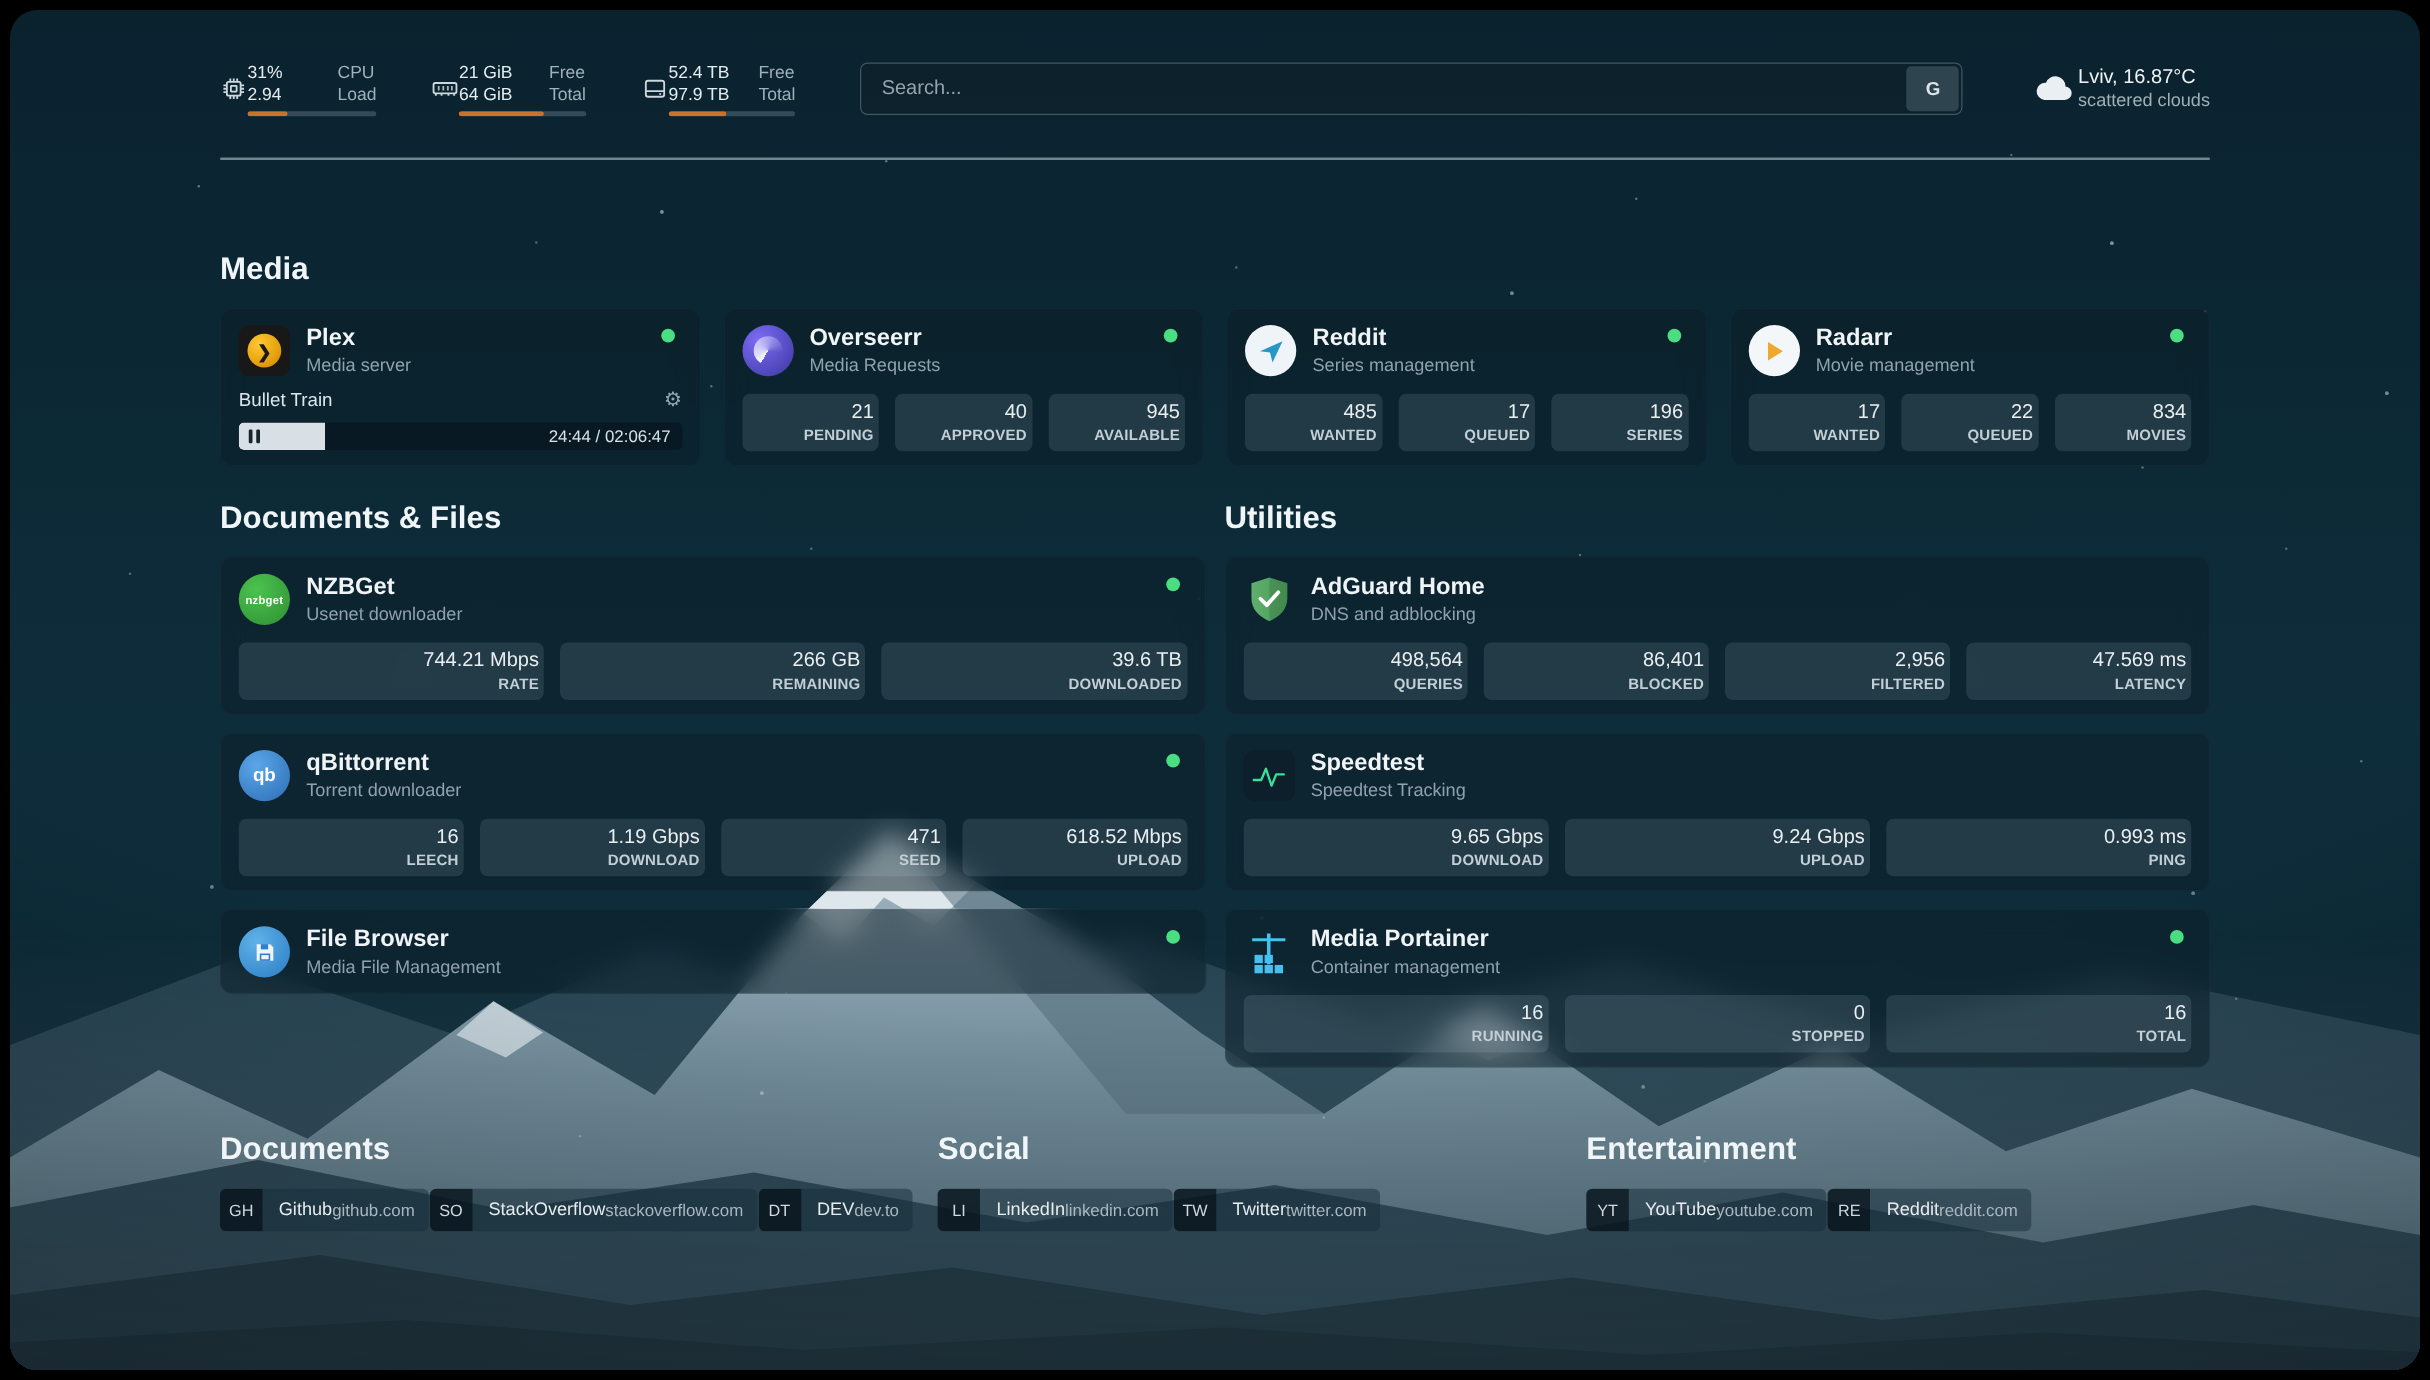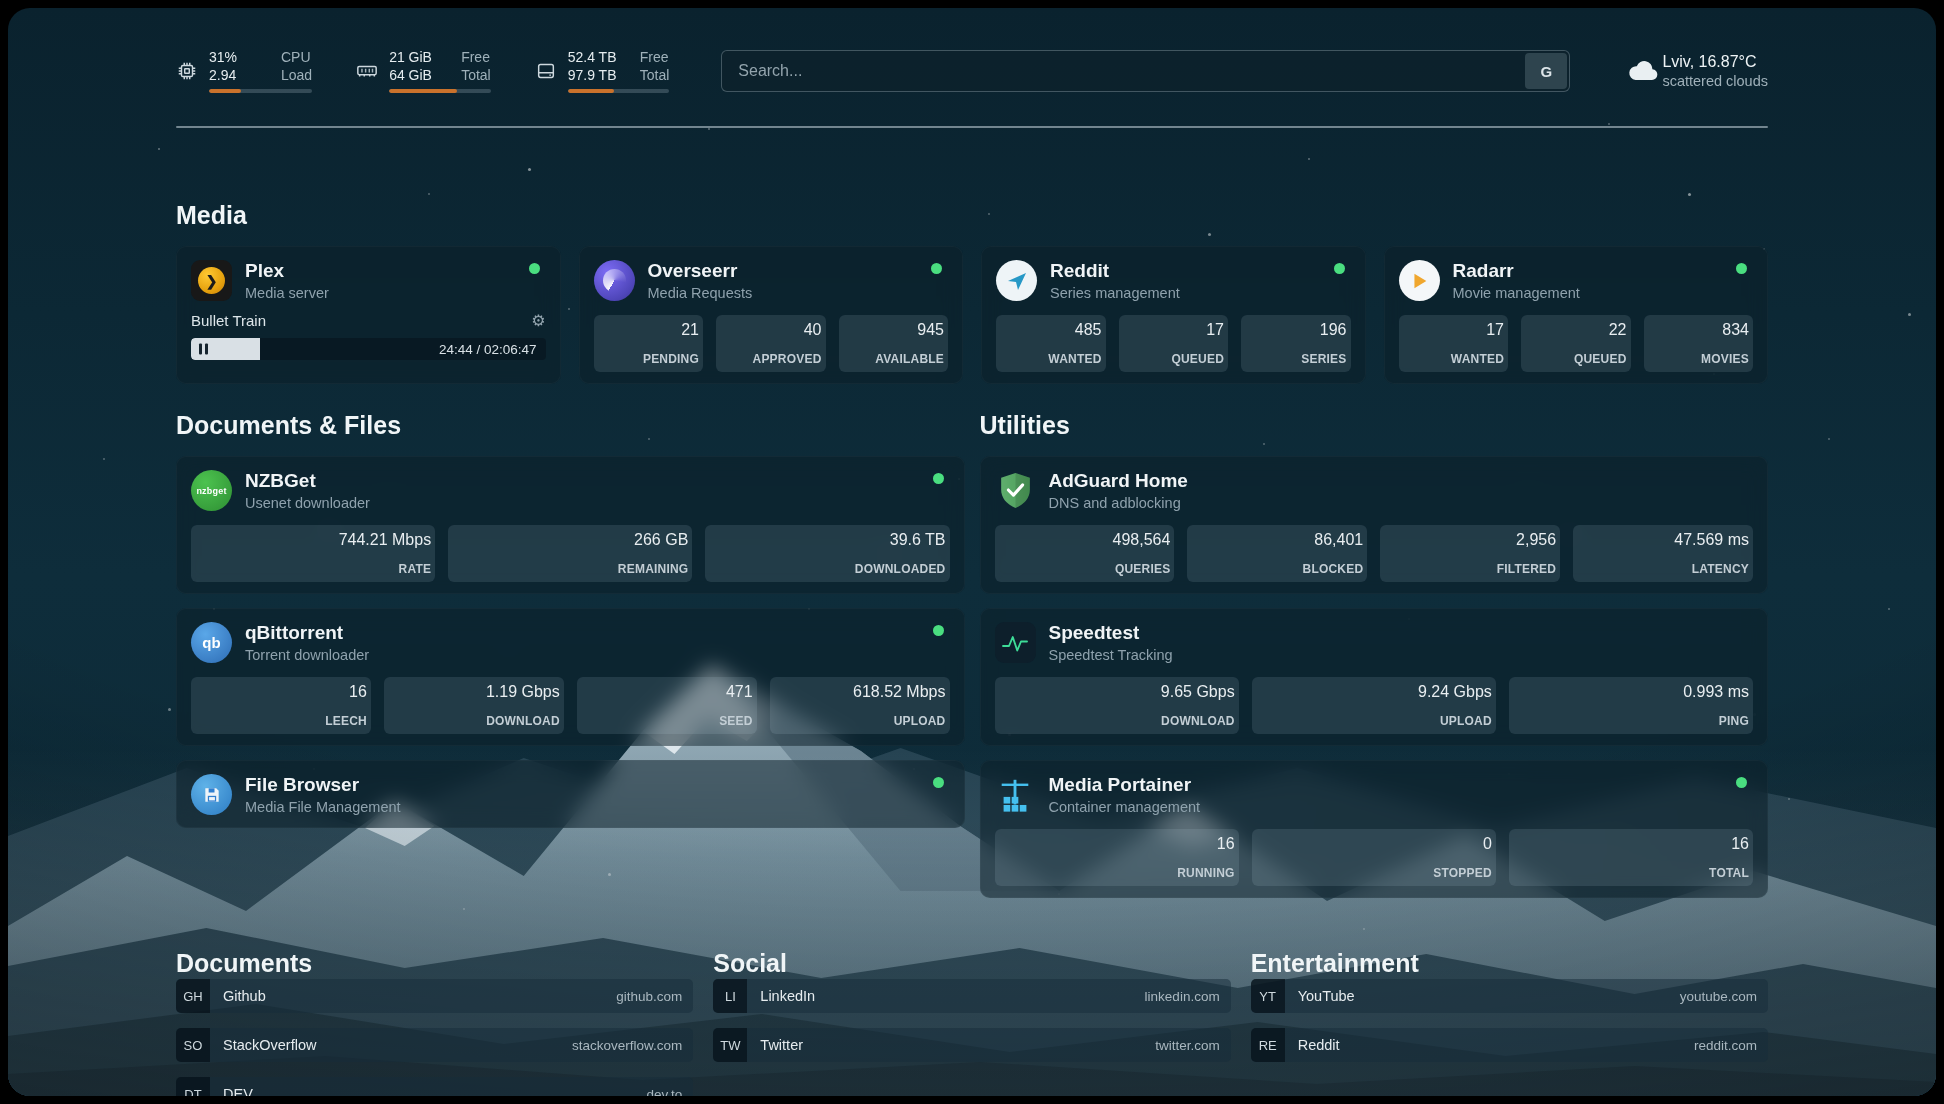--- a/index.html
+++ b/index.html
@@ -21,21 +21,21 @@
     box-shadow:520px 160px 0 0 rgba(255,255,255,.5),1200px 225px 0 0 rgba(255,255,255,.45),1680px 185px 0 0 rgba(255,255,255,.5),320px 520px 0 0 rgba(255,255,255,.45),880px 545px 0 0 rgba(255,255,255,.45),1560px 525px 0 0 rgba(255,255,255,.45),160px 700px 0 0 rgba(255,255,255,.4),1000px 725px 0 0 rgba(255,255,255,.4),1745px 705px 0 0 rgba(255,255,255,.4),600px 865px 0 0 rgba(255,255,255,.38),1305px 860px 0 0 rgba(255,255,255,.38),1900px 305px 0 0 rgba(255,255,255,.45); }
 
   .vignette { position:absolute; inset:0; pointer-events:none;
     background:radial-gradient(120% 95% at 50% 22%, rgba(0,0,0,0) 55%, rgba(0,0,0,.35) 100%); }
 
   .content { position:absolute; inset:0; padding:38px 168px 0 168px; color:#e7edf0; }
 
   
   .topbar { display:flex; align-items:center; min-height:50px; }
   .resources { display:flex; gap:44px; align-items:center; }
-  .resource { display:flex; align-items:center; gap:11px; }
+  .resource { display:flex; align-items:center; }
   .res-icon { flex:none; display:block; }
   .res-grid { display:grid; grid-template-columns:60px auto; column-gap:12px; row-gap:1px; font-size:14px; line-height:17px; }
   .res-val { color:#e6edf0; white-space:nowrap; }
   .res-lab { color:#9fb1ba; white-space:nowrap; }
   .res-bar { margin-top:5px; height:4px; border-radius:2px; background:rgba(140,160,170,.32); overflow:hidden; }
   .res-fill { height:100%; border-radius:2px; background:#c9722c; width:0; }
 
   .searchwrap { flex:1; margin:0 56px 0 52px; position:relative; }
   .search { width:100%; height:42px; background:rgba(14,32,42,.55); border:1px solid rgba(165,185,195,.35);
     border-radius:6px; color:#dfe7ea; font-size:16px; padding:0 56px 0 16px; outline:none;
@@ -60,21 +60,21 @@
     backdrop-filter:blur(10px); box-shadow:inset 0 0 0 1px rgba(255,255,255,.03); }
   .card-head { display:flex; align-items:center; gap:13px; }
   .svc-icon { width:41px; height:41px; border-radius:9px; flex:none; display:flex; align-items:center; justify-content:center; overflow:hidden; }
   .svc-name { font-size:19px; font-weight:600; color:#f0f4f6; line-height:23px; }
   .svc-sub { font-size:14.5px; color:#8fa2ad; margin-top:3px; line-height:17px; }
   .dot { position:absolute; top:17px; right:21px; width:11px; height:11px; border-radius:50%; background:#4ade80; }
 
   .stats { display:grid; grid-auto-flow:column; grid-auto-columns:1fr; gap:13px; margin-top:13px; }
   .stat { background:rgba(200,222,235,.12); border-radius:6px; text-align:right; padding:6px 4px; }
   .stat-v { font-size:16px; color:#e9eef1; line-height:18px; }
-  .stat-l { font-size:12px; font-weight:700; color:#c3ced5; margin-top:13px; letter-spacing:.2px; line-height:14px; }
+  .stat-l { font-size:12px; font-weight:700; color:#c3ced5; margin-top:2px; letter-spacing:.2px; line-height:14px; }
 
   
   .plex-row { margin-top:10px; display:flex; align-items:center; justify-content:space-between; }
   .plex-title { font-size:15px; color:#dde6ea; line-height:18px; }
   .plex-gear { color:#93a4ae; font-size:16px; line-height:18px; cursor:pointer; }
   .plex-bar { margin-top:8px; position:relative; height:22px; border-radius:4px; background:rgba(7,19,27,.55); overflow:hidden; }
   .plex-fill { position:absolute; left:0; top:0; bottom:0; width:0; background:rgba(235,242,246,.92); border-radius:4px 0 0 4px; }
   .plex-pause { position:absolute; left:8px; top:50%; transform:translateY(-50%); display:flex; gap:3px; cursor:pointer; }
   .plex-pause i { display:block; width:3px; height:11px; background:#16242e; border-radius:1px; }
   .plex-time { position:absolute; right:9px; top:50%; transform:translateY(-50%); font-size:13.5px; color:#d9e1e6; }
@@ -96,21 +96,21 @@
   .icon-speedtest { background:#0d1f2b; border-radius:9px; }
   .icon-filebrowser { border-radius:50%; background:radial-gradient(circle at 35% 30%, #5fb2e8, #2c7cc4); }
   .icon-portainer { background:transparent; }
 
   
   .twocol { margin-top:26px; display:grid; grid-template-columns:1fr 1fr; gap:15px; align-items:start; }
   .col-cards { margin-top:15px; display:flex; flex-direction:column; gap:14px; }
 
   
   .links { margin-top:50px; display:grid; grid-template-columns:repeat(3,1fr); gap:20px; }
-  .link-list { margin-top:0; display:flex; flex-direction:column; gap:15px; }
+  .link-list { margin-top:16px; display:flex; gap:1px; }
   .bm { display:flex; align-items:center; height:34px; background:rgba(22,44,57,.5); border-radius:5px; overflow:hidden; cursor:pointer; }
   .bm-abbr { width:34px; height:34px; flex:none; background:rgba(5,15,22,.68); color:#cfd9de; font-size:13px;
     display:flex; align-items:center; justify-content:center; font-weight:500; }
   .bm-name { margin-left:13px; font-size:14.5px; color:#e6ecef; }
   .bm-url { margin-left:auto; margin-right:11px; font-size:13.5px; color:#a9b7bf; }
 </style>
 </head>
 <body>
 
 <div class="screen">

